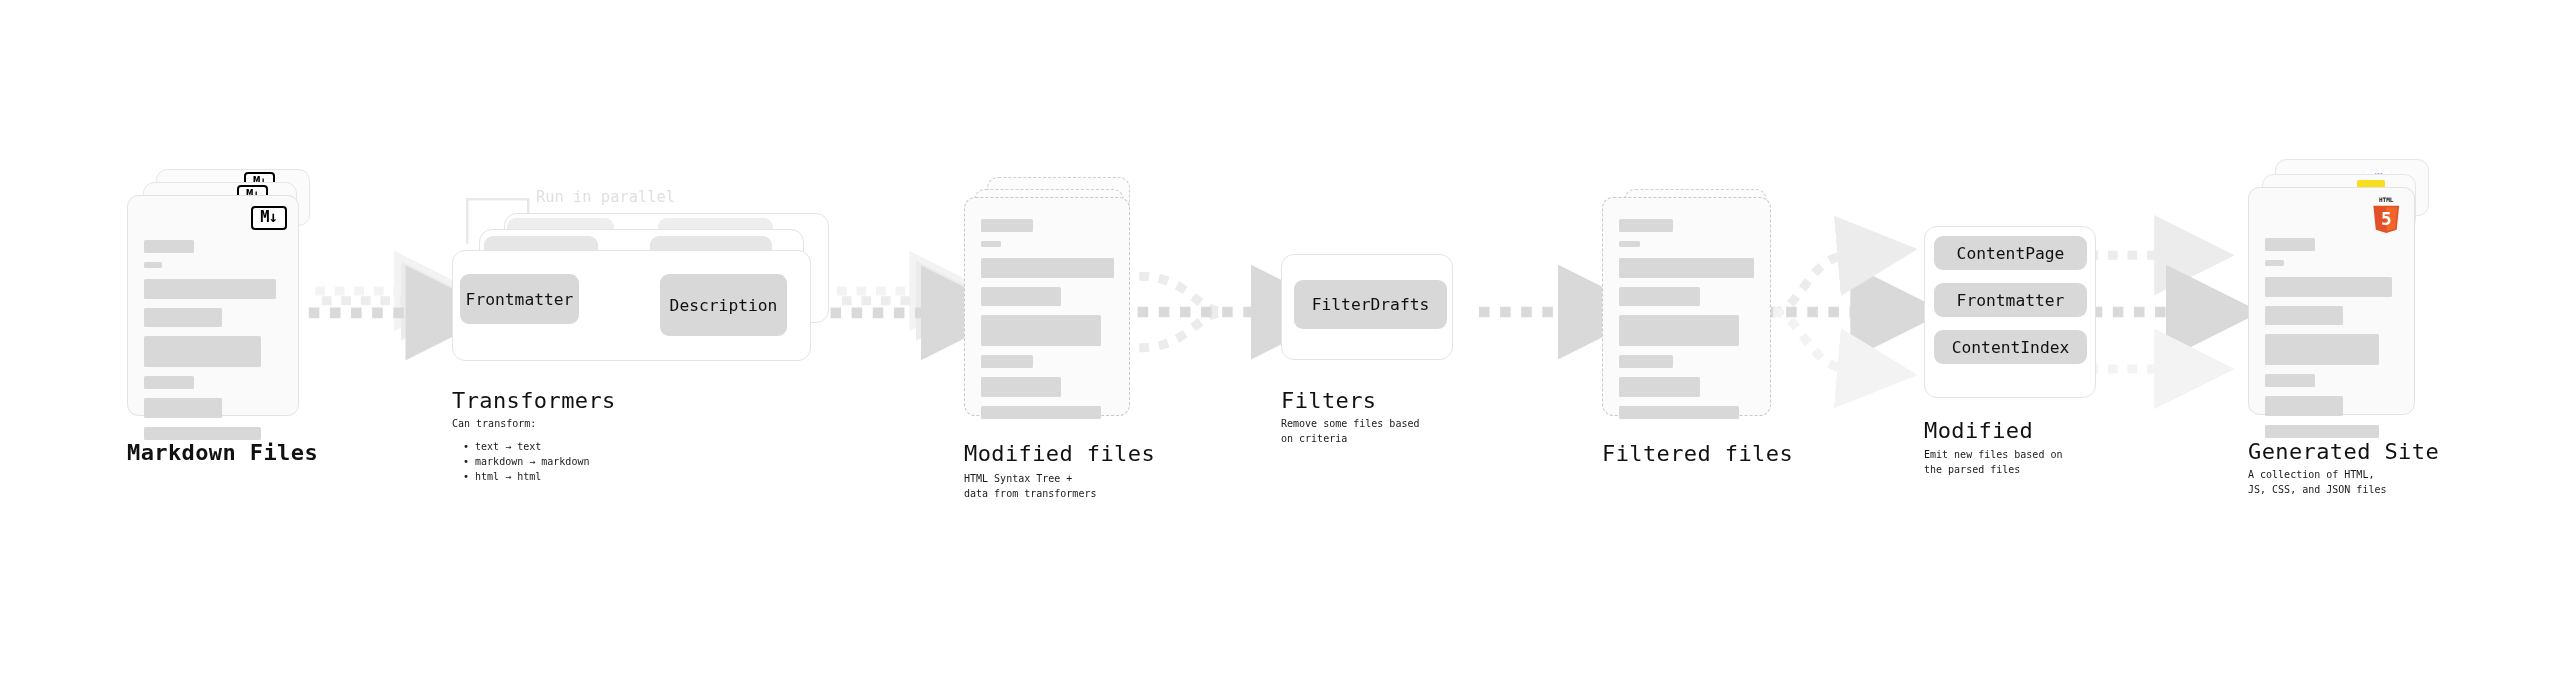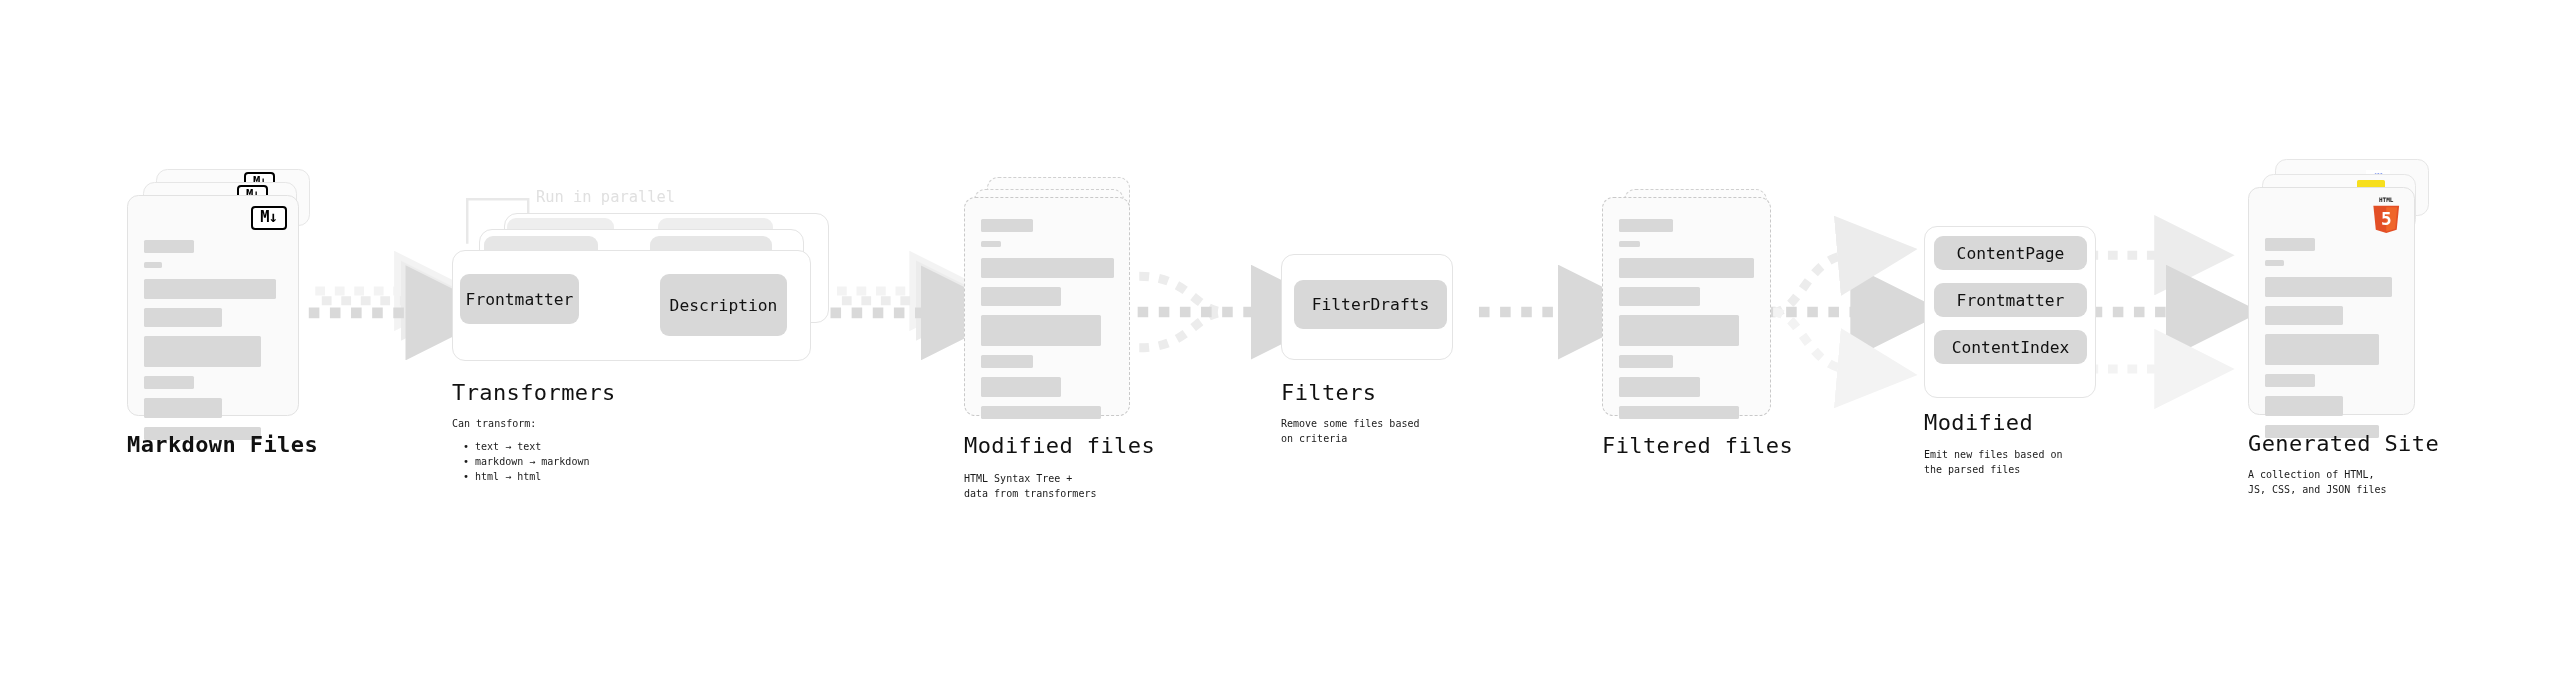--- a/index.html
+++ b/index.html
@@ -68,20 +68,21 @@
     white-space: nowrap;
   }
 
   
   .title {
     position: absolute;
     font-size: 22px;
     color: #111;
     white-space: nowrap;
     letter-spacing: 0.4px;
+    margin-top: 8px;
   }
   .sub {
     position: absolute;
     font-size: 10px;
     color: #1a1a1a;
     line-height: 1.52;
     white-space: pre;
   }
   .note {
     position: absolute;

